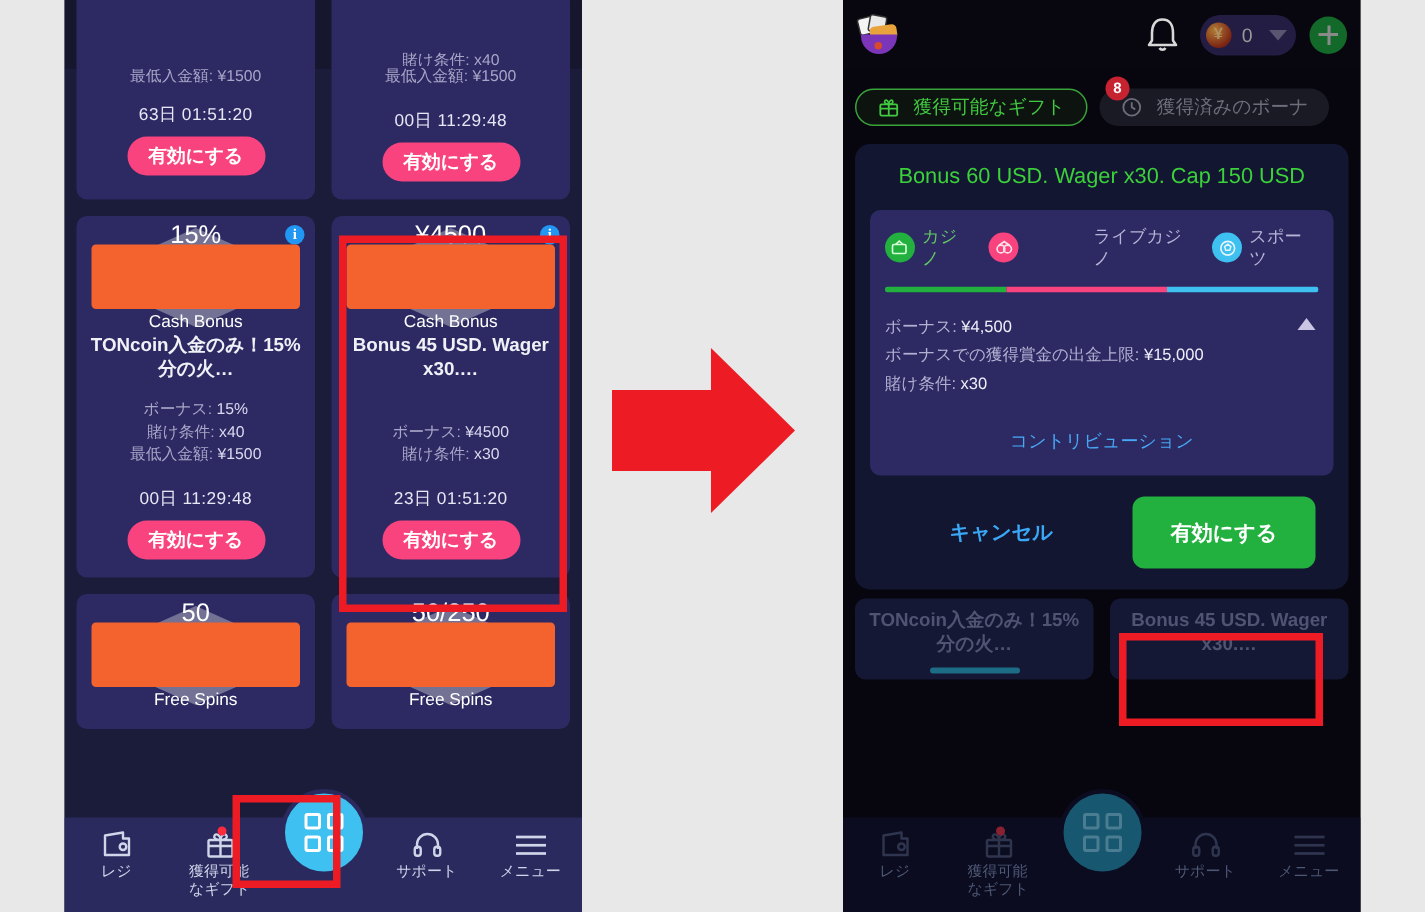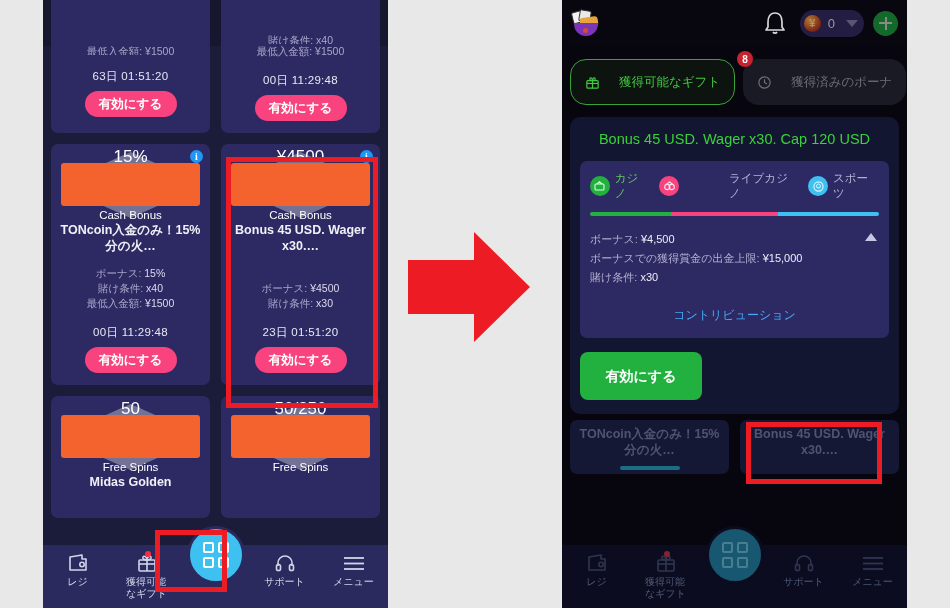--- a/index.html
+++ b/index.html
@@ -169,21 +169,21 @@
   
   #arrow { position:absolute; left:408px; top:232px; width:122px; height:110px; }
 
   
   .body-right {
     position:absolute; top:46px; left:0; right:0; bottom:0;
     background:#07060f; padding: 0 8px;
   }
   .tabs-row { display:flex; gap:8px; padding-top:13px; position:relative; }
   .tab-pill {
-    height:46px; border-radius:16px; display:flex; align-items:center; gap:19px;
+    height:25px; border-radius:16px; display:flex; align-items:center; gap:9px;
     padding: 0 14px; font-size:12.5px; white-space:nowrap; cursor:pointer;
   }
   .tab-pill.active { border:1px solid #3aa23a; color:#41c841; background:#0d1410; }
   .tab-pill.inactive { background:#1a1a24; color:#6d6d7c; }
   .tab-badge {
     position:absolute; top:5px; left:167px;
     min-width:16px;height:16px;border-radius:8px;background:#c62230;
     color:#fff;font-size:10px;font-weight:bold;
     display:flex;align-items:center;justify-content:center; padding:0 3px;
   }
@@ -333,21 +333,20 @@
 
       <div class="grid2" style="margin-top:11px;">
         <div class="gcard">
           <div class="badge-wrap">
             <div class="hexagon"></div>
             <div class="orange-ribbon">
               <span class="ribbon-big">50</span>
               <span class="ribbon-small">Free Spins</span>
             </div>
           </div>
-          <div class="gcard-title">Midas Golden</div>
         </div>
         <div class="gcard">
           <div class="badge-wrap">
             <div class="hexagon"></div>
             <div class="orange-ribbon">
               <span class="ribbon-big">50/250</span>
               <span class="ribbon-small">Free Spins</span>
             </div>
           </div>
         </div>
@@ -466,21 +465,21 @@
           <svg class="clock-ic" viewBox="0 0 16 16">
               <circle cx="8" cy="8" r="6" fill="none" stroke="#6d6d7c" stroke-width="1.3"></circle>
               <path d="M8 4.5 L8 8 L10.5 9.5" fill="none" stroke="#6d6d7c" stroke-width="1.3"></path>
             </svg>
           <span>獲得済みのボーナ</span>
         </div>
         <div class="tab-badge">8</div>
       </div>
 
       <div class="modal">
-        <div class="modal-title">Bonus 45 USD. Wager x30. Cap 120 USD</div>
+        <div class="modal-title">Bonus 60 USD. Wager x30. Cap 150 USD</div>
 
         <div class="modal-inner">
           <div class="cat-row">
             <div class="cat">
               <span class="cat-ic green">
                 <svg width="13" height="13" viewBox="0 0 13 13">
                     <rect x="2" y="4" width="9" height="6" rx="1" fill="none" stroke="#d7ffd7" stroke-width="1.1"></rect>
                     <path d="M4 4 L6.5 1.8 L9 4" fill="none" stroke="#d7ffd7" stroke-width="1.1"></path>
                   </svg>
               </span>
@@ -517,20 +516,21 @@
             <div class="collapse-arrow"></div>
             <div class="detail-row"><span>ボーナス:</span> <b>¥4,500</b></div>
             <div class="detail-row"><span>ボーナスでの獲得賞金の出金上限:</span> <b>¥15,000</b></div>
             <div class="detail-row"><span>賭け条件:</span> <b>x30</b></div>
           </div>
 
           <div class="contrib">コントリビューション</div>
         </div>
 
         <div class="modal-actions">
+          <button class="btn-cancel">キャンセル</button>
           <button class="btn-green">有効にする</button>
         </div>
       </div>
 
       <div class="behind-cards">
         <div class="bcard">
           <div class="bcard-title">TONcoin入金のみ！15%分の火…</div>
           <div class="teal-bar"></div>
         </div>
         <div class="bcard">

